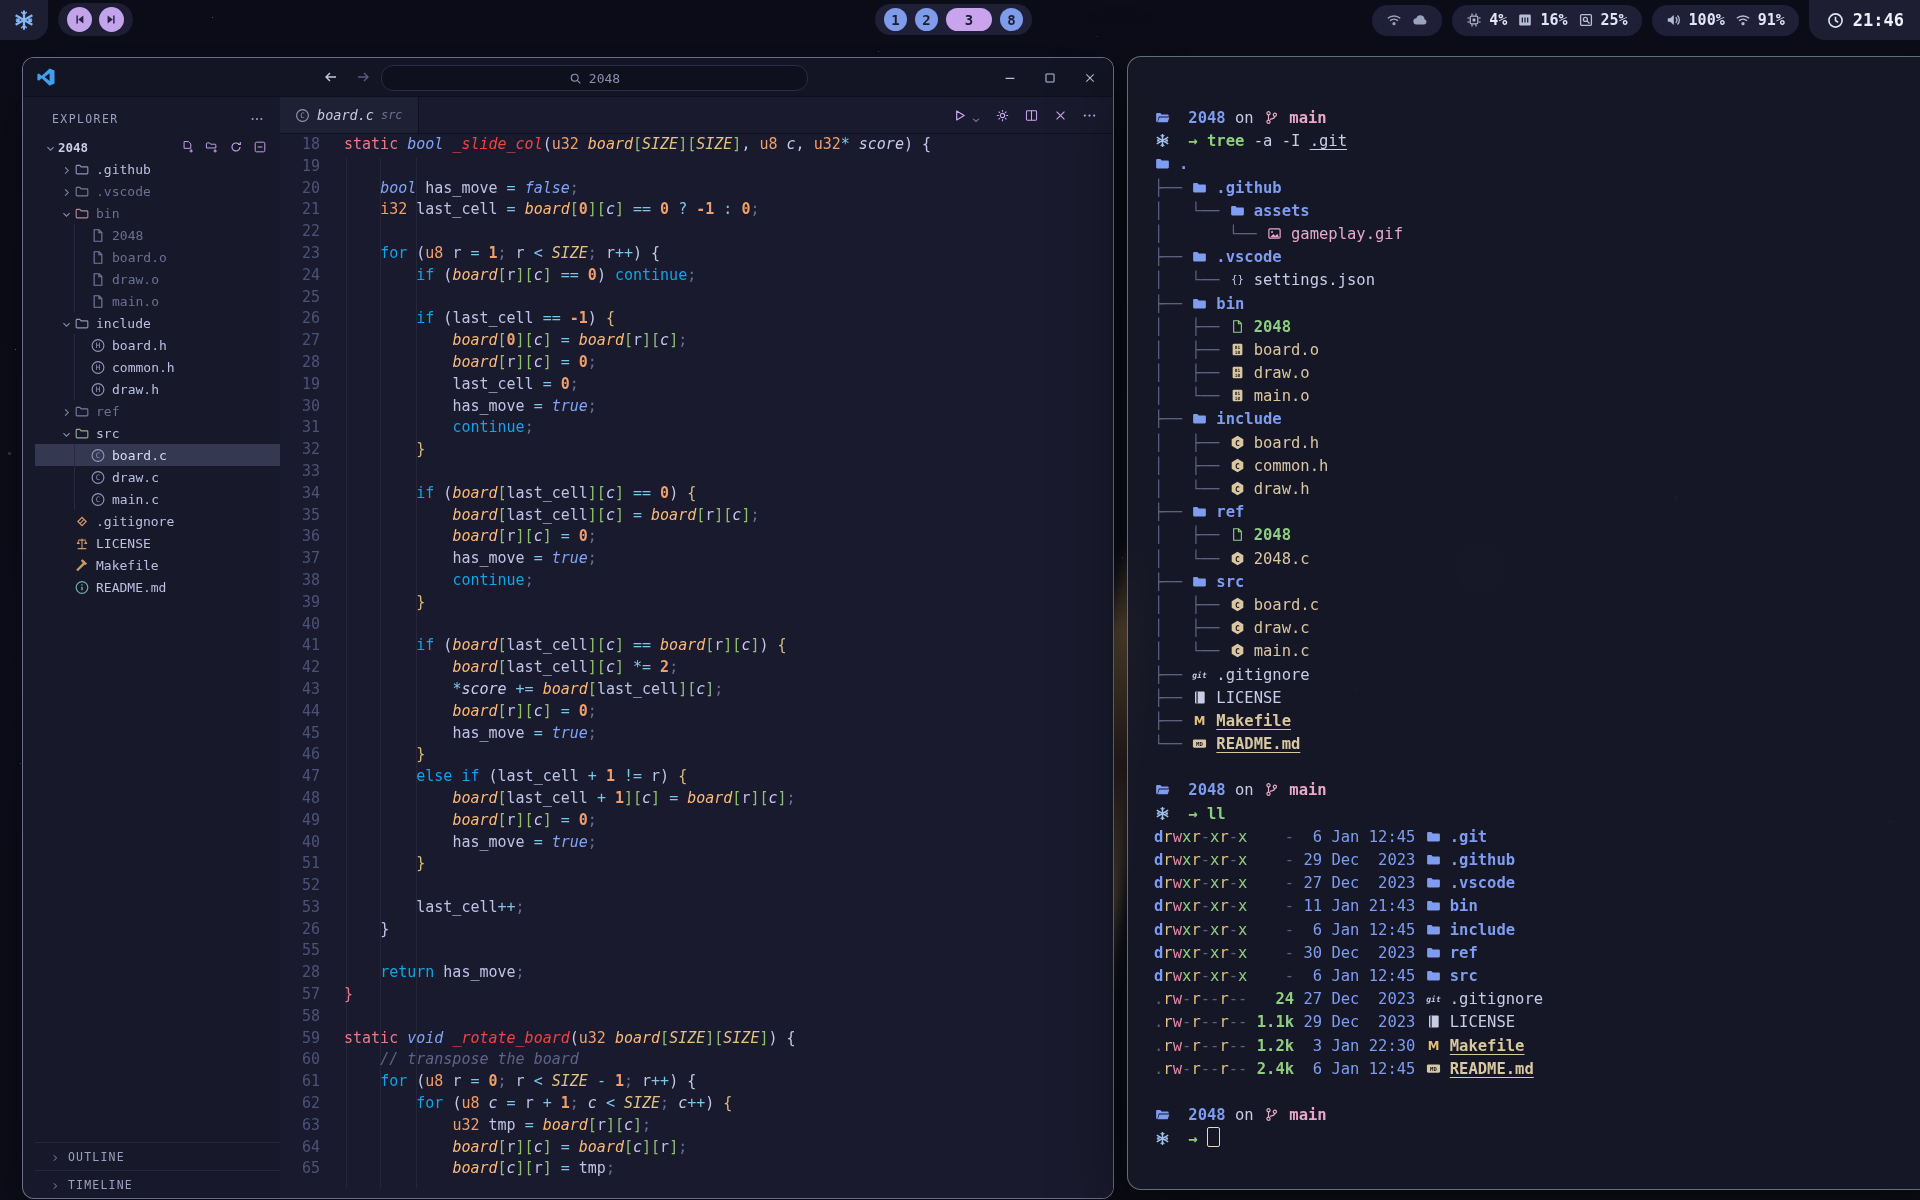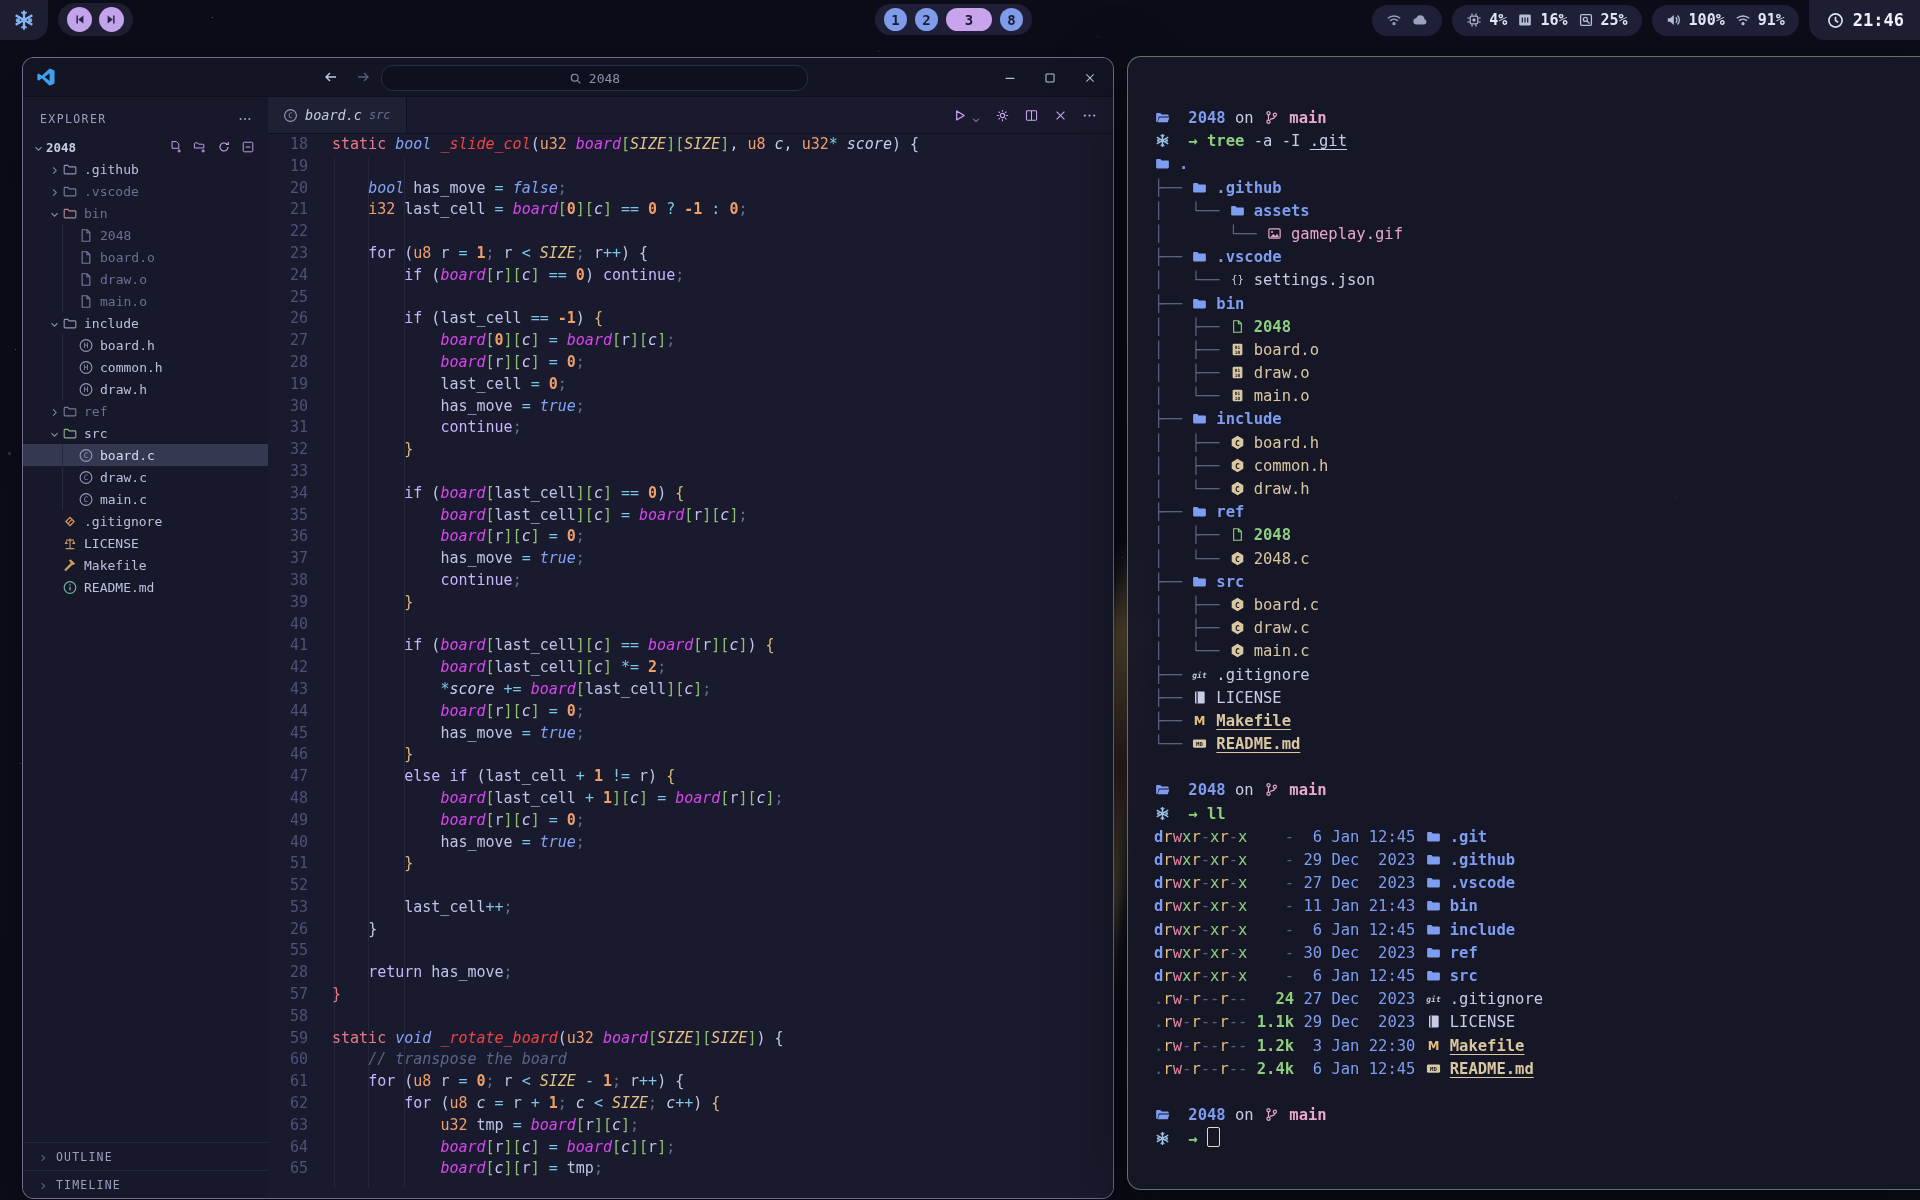--- a/index.html
+++ b/index.html
@@ -50,21 +50,21 @@
   #vlogo{position:absolute;left:13px;top:9px;width:20px;height:20px;color:#3fa0ee;}
   #navArrows{position:absolute;left:300px;top:0;height:38px;display:flex;align-items:center;gap:16px;}
   #navArrows .ic{width:16px;height:16px;color:#c3c8e0;cursor:pointer;}
   #navArrows .dim{color:#585d7d;}
   #searchBox{position:absolute;left:358px;top:7px;width:425px;height:24px;background:#0f101d;
     border:1px solid #2a2c49;border-radius:12px;display:flex;align-items:center;justify-content:center;
     gap:7px;color:#8a90b0;font-size:13px;cursor:text;}
   #searchBox .ic{width:13px;height:13px;}
   #wControls{position:absolute;right:16px;top:0;height:38px;display:flex;align-items:center;gap:26px;}
   #wControls .ic{width:14px;height:14px;color:#b9bfd8;cursor:pointer;}
-  #vbody{position:absolute;top:39px;bottom:0;left:0;right:0;display:flex;}
+  #vbody{position:absolute;top:39px;bottom:0;left:0;right:0;display:flex;padding-left:12px;}
   #sidebar{width:245px;position:relative;background:#17182a;flex:none;}
   #expHead{height:34px;margin-top:5px;display:flex;align-items:center;justify-content:space-between;
     padding:0 16px 0 17px;color:#9aa0bf;font-size:11.5px;letter-spacing:1.4px;}
   #expHead .ic{width:14px;height:14px;color:#9aa0bf;cursor:pointer;}
   .trow{height:22px;display:flex;align-items:center;font-size:13px;color:#b9c0e0;position:relative;cursor:pointer;}
   .trow.sel{background:#343850;}
   .trow.sel .lbl{color:#d7dbf4;}
   .trow .chv{width:15px;height:11px;color:#8a90ae;flex:none;}
   .trow .fic{width:16px;height:15px;margin-right:6px;flex:none;}
   .trow .lbl{white-space:pre;}
@@ -84,22 +84,22 @@
   #tab .ic{width:15px;height:15px;color:#9298bc;}
   #tab .tfile{color:#c6cbe4;font-style:italic;font-size:13.5px;}
   #tab .tdir{color:#6b7194;font-style:italic;font-size:12px;}
   #tabacts{margin-left:auto;display:flex;align-items:center;gap:14px;padding-right:16px;}
   #tabacts .ic{width:15px;height:15px;color:#c9a6f0;cursor:pointer;}
   #tabacts .ic.sm{width:10px;height:10px;margin-left:-10px;}
   #codewrap{position:absolute;top:37px;left:0;right:0;bottom:0;font-size:15px;line-height:21.8px;}
   .guide{position:absolute;top:24px;bottom:10px;width:1px;background:rgba(200,205,235,.07);}
   .cline{white-space:pre;height:21.8px;}
   .lnum{display:inline-block;width:40px;text-align:right;color:#4d5378;margin-right:24px;}
-  .c-kp{color:#ea7a8a;} .c-kt{color:#82a4f5;font-style:italic;} .c-kc{color:#c4b5fd;}
-  .c-ty{color:#efa06a;} .c-fn{color:#ef4444;font-style:italic;} .c-bd{color:#d946ef;font-style:italic;}
+  .c-kp{color:#ea7a8a;} .c-kt{color:#82a4f5;font-style:italic;} .c-kc{color:#0ea5e9;}
+  .c-ty{color:#efa06a;} .c-fn{color:#ef4444;font-style:italic;} .c-bd{color:#fdba74;font-style:italic;}
   .c-pr{color:#c6cbf0;font-style:italic;} .c-cn{color:#e2c383;font-style:italic;}
   .c-nu{color:#efa06a;font-weight:bold;} .c-op{color:#7cc7e8;} .c-id{color:#bdc3e6;}
   .c-pu{color:#c3c8ea;} .c-bc{color:#dabb7d;} .c-br{color:#8fbf70;} .c-sm{color:#697094;}
   .c-cm{color:#5d6487;font-style:italic;} .c-x{color:#bdc3e6;}
 
   
   #term{position:absolute;left:1127px;top:56px;width:812px;height:1132px;background:rgba(23,24,39,.96);
     border:1.5px solid rgba(168,205,178,.5);border-radius:14px;z-index:3;
     box-shadow:0 26px 70px rgba(0,0,0,.5);overflow:hidden;}
   #tbody{position:absolute;left:26px;top:50px;right:16px;font-size:15.5px;line-height:23.2px;}

